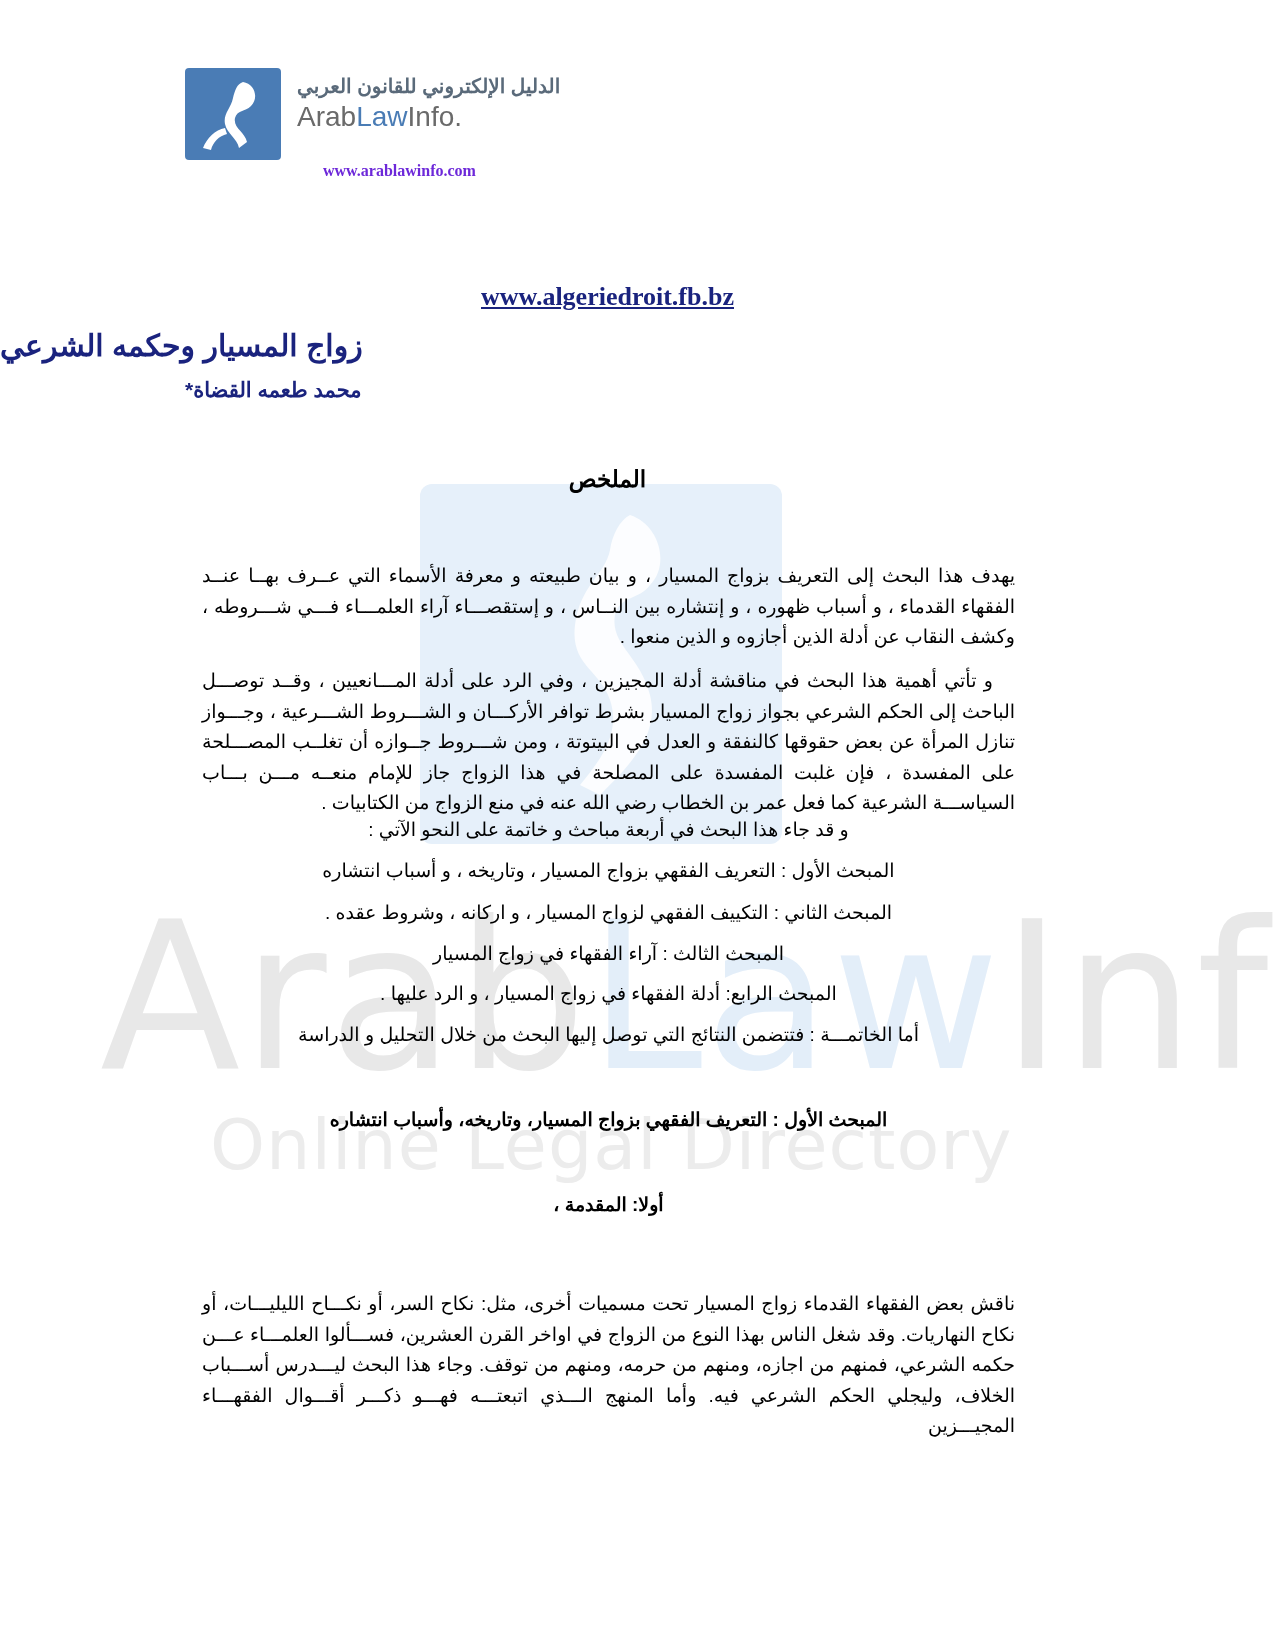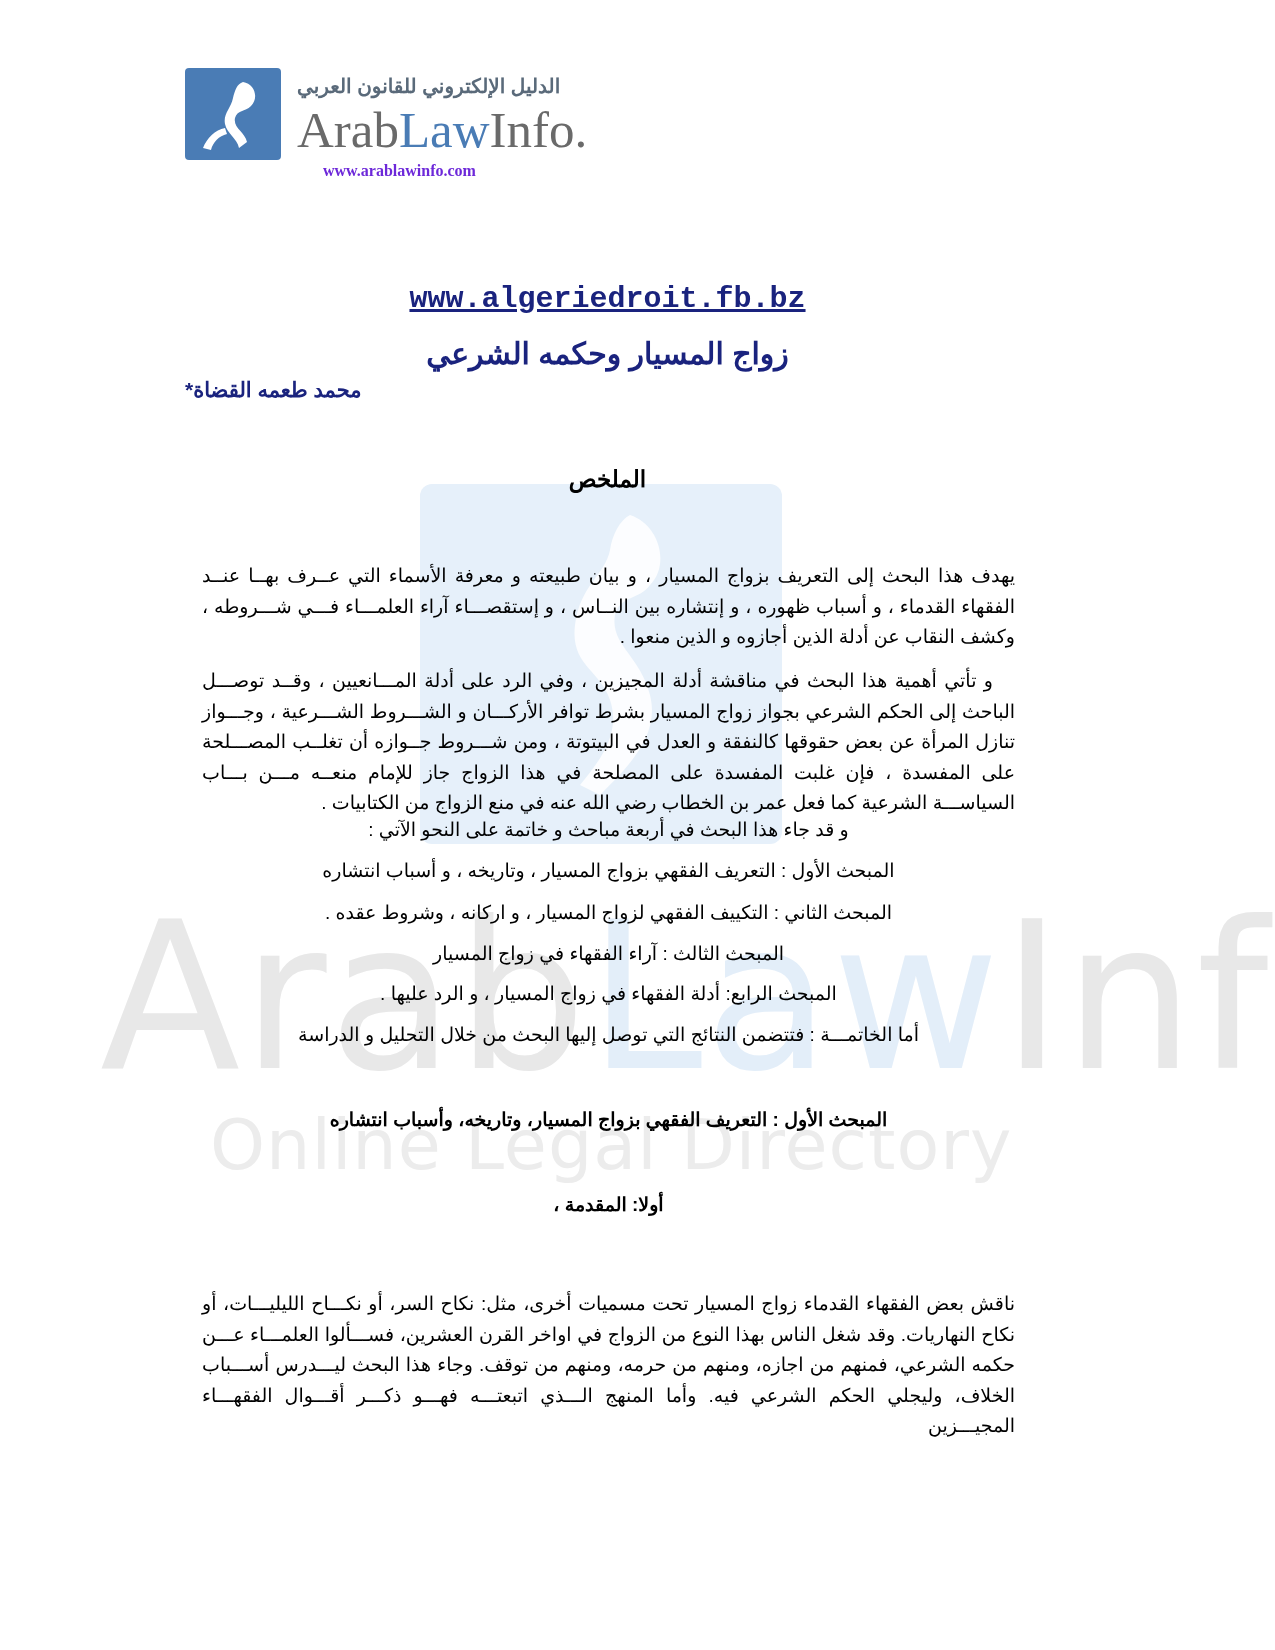--- a/index.html
+++ b/index.html
@@ -9,28 +9,28 @@
   .wm-box { position:absolute; left:420px; top:484px; width:362px; height:360px; background:#e6f0fa; border-radius:12px; z-index:0; }
   .wm-horse { position:absolute; left:520px; top:505px; width:180px; height:300px; z-index:0; }
   .wm-word { position:absolute; left:100px; top:895px; font-family:"DejaVu Sans", sans-serif; font-size:205px; line-height:1; letter-spacing:2px; color:#e8e8e8; z-index:0; white-space:nowrap; }
   .wm-word .law { color:#e3eef9; }
   .wm-sub { position:absolute; left:210px; top:1110px; font-family:"DejaVu Sans", sans-serif; font-size:70px; line-height:1; color:#ececec; z-index:0; white-space:nowrap; letter-spacing:1px; }
 
   
   .logo { position:absolute; left:185px; top:68px; width:440px; height:116px; z-index:2; }
   .logo-box { position:absolute; left:0; top:0; width:96px; height:92px; background:#4a7cb5; border-radius:4px; }
   .logo-ar { position:absolute; left:112px; top:6px; font-size:20px; font-weight:bold; color:#5a6a7a; direction:rtl; white-space:nowrap; }
-  .logo-en { position:absolute; left:112px; top:34px; font-family:Liberation Serif, serif; font-size:51px; color:#6a6a6a; white-space:nowrap; line-height:1.1; }
+  .logo-en { position:absolute; left:112px; top:34px; font-family:Liberation Sans, sans-serif; font-size:28px; color:#6a6a6a; white-space:nowrap; line-height:1.1; }
   .logo-en .law { color:#4a7cb5; }
   .logo-url { position:absolute; left:138px; top:94px; font-family:"Liberation Serif", serif; font-weight:bold; font-size:16px; color:#6d28d9; }
 
   
   .site-link { position:absolute; left:0; width:1275px; top:282px; text-align:center; padding-left:-50px; z-index:2; }
-  .site-link a { font-family:Liberation Mono, monospace; font-weight:bold; font-size:30px; color:#1a237e; text-decoration:underline; margin-left:-60px; }
-  .doc-title { position:absolute; left:0; width:1215px; top:336px; text-align:center; font-size:30px; font-weight:bold; color:#1a237e; direction:rtl; z-index:2; }
+  .site-link a { font-family:Liberation Serif, serif; font-weight:bold; font-size:26px; color:#1a237e; text-decoration:underline; margin-left:-60px; }
+  .doc-title { position:absolute; left:0; width:1215px; top:328px; text-align:left; font-size:30px; font-weight:bold; color:#1a237e; direction:rtl; z-index:2; }
   .author { position:absolute; left:185px; top:378px; font-size:21px; font-weight:bold; color:#1a237e; direction:rtl; z-index:2; }
   .abstract-h { position:absolute; left:0; width:1215px; top:466px; text-align:center; font-size:23px; font-weight:bold; direction:rtl; z-index:2; }
 
   
   .content { position:absolute; left:186px; width:845px; z-index:2; direction:rtl; font-size:19px; }
   .p { text-align:justify; text-align-last:right; line-height:30.5px; margin:16px; }
   .p-indent { text-indent:22px; }
   .line { line-height:30.5px; text-align:center; margin:0; }
   .bold { font-weight:bold; }
 </style>

